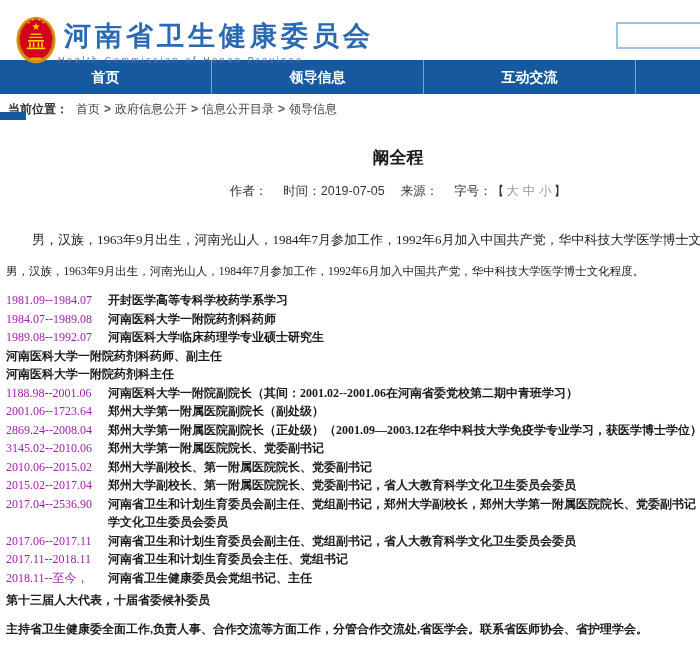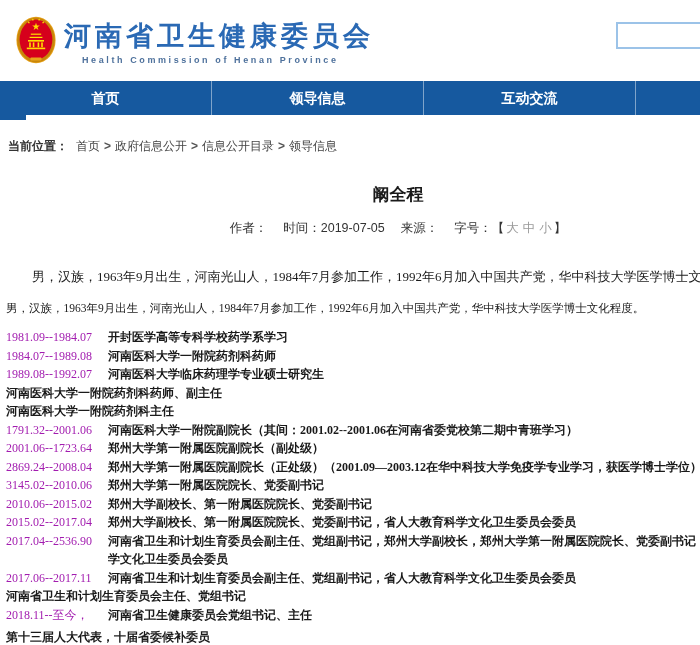--- a/index.html
+++ b/index.html
@@ -2,46 +2,46 @@
 <html><head>
 <meta charset="utf-8">
 <style>
   * { margin:0; padding:0; box-sizing:border-box; }
   html,body { background:#fff; }
   body {
     width:700px; height:645px; overflow:hidden; position:relative;
     font-family:"Liberation Sans","DejaVu Sans",sans-serif; color:#222;
   }
   
-  .header { position:relative; height:81px; background:#fff; }
+  .header { position:relative; height:60px; background:#fff; }
   .emblem { position:absolute; left:16px; top:15px; width:40px; height:50px; }
   .site-title {
     position:absolute; left:64px; top:18px;
     font-size:27px; font-weight:bold; color:#2a69b4; letter-spacing:4px;
   }
   .site-sub {
-    position:absolute; left:82px; top:55px;
-    font-size:9px; letter-spacing:2.6px; color:#4e719c; font-weight:bold;
+    position:absolute; left:58px; top:55px;
+    font-size:9px; letter-spacing:2.6px; color:#4e719c; font-weight:normal;
   }
   .search-box {
     position:absolute; left:616px; top:22px; width:120px; height:27px;
     background:#fff; border:2px solid #9cc3e8; outline:none; padding:0 6px;
     font-size:12px;
   }
   
   .nav { display:flex; width:700px; height:34px; background:#16599f; }
   .nav-item {
     width:212px; line-height:34px; text-align:center; color:#fff;
     font-size:14px; font-weight:bold; cursor:pointer;
     border-right:1px solid rgba(255,255,255,.45);
   }
   .nav-item:last-child { flex:1; border-right:none; }
   .nav-tab { position:absolute; left:0; top:112px; width:26px; height:8px; background:#16599f; }
   
-  .crumb { padding:23px 8px 8px 8px; font-size:12px; color:#444; }
+  .crumb { padding:7px 8px 8px 8px; font-size:12px; color:#444; }
   .crumb-label { font-weight:bold; color:#333; }
   .crumb a { color:#444; text-decoration:none; cursor:pointer; }
   .crumb .sep { color:#555; margin:0 4px; font-weight:bold; }
   
   .content { width:790px; padding-left:6px; }
   .art-title { margin-top:20px; text-align:center; font-size:17px; font-weight:bold; color:#1a1a1a; }
   .meta {
     margin-top:14px; display:flex; justify-content:center; gap:16px;
     font-size:12.5px; color:#333;
   }
@@ -141,21 +141,21 @@
 
       <div class="tl-row">
         <span class="tl-desc">河南医科大学一附院药剂科药师、副主任</span>
       </div>
 
       <div class="tl-row">
         <span class="tl-desc">河南医科大学一附院药剂科主任</span>
       </div>
 
       <div class="tl-row">
-        <span class="tl-date">1791.32--2001.06</span>
+        <span class="tl-date">1188.98--2001.06</span>
         <span class="tl-desc">河南医科大学一附院副院长（其间：2001.02--2001.06在河南省委党校第二期中青班学习）</span>
       </div>
 
       <div class="tl-row">
         <span class="tl-date">2001.06--1723.64</span>
         <span class="tl-desc">郑州大学第一附属医院副院长（副处级）</span>
       </div>
 
       <div class="tl-row">
         <span class="tl-date">2869.24--2008.04</span>
@@ -181,20 +181,21 @@
         <span class="tl-date">2017.04--2536.90</span>
         <span class="tl-desc">河南省卫生和计划生育委员会副主任、党组副书记，郑州大学副校长，郑州大学第一附属医院院长、党委副书记，省人大教育科学文化卫生委员会委员</span>
       </div>
 
       <div class="tl-row">
         <span class="tl-date">2017.06--2017.11</span>
         <span class="tl-desc">河南省卫生和计划生育委员会副主任、党组副书记，省人大教育科学文化卫生委员会委员</span>
       </div>
 
       <div class="tl-row">
+        <span class="tl-date">2017.11--2018.11</span>
         <span class="tl-desc">河南省卫生和计划生育委员会主任、党组书记</span>
       </div>
 
       <div class="tl-row">
         <span class="tl-date">2018.11--至今，</span>
         <span class="tl-desc">河南省卫生健康委员会党组书记、主任</span>
       </div>
     </div>
 
   <div class="foot1 serif">第十三届人大代表，十届省委候补委员</div>

